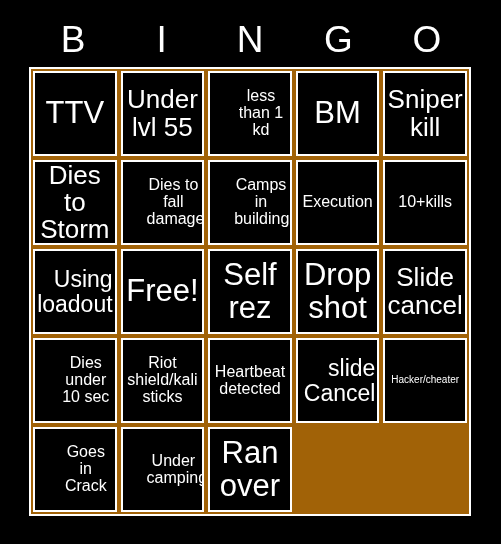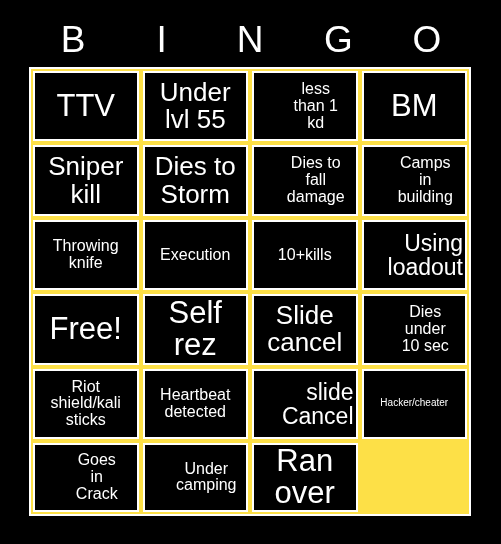--- a/index.html
+++ b/index.html
@@ -46,23 +46,23 @@
   
   #grid {
     position: absolute;
     left: 29px;
     top: 67px;
     width: 442px;
     height: 449px;
     border: 2px solid #ffffff;
     box-sizing: border-box;
     display: grid;
-    grid-template-columns: repeat(4, 1fr);
+    grid-template-columns: repeat(5, 1fr);
     grid-template-rows: repeat(5, 1fr);
-    background: #fde047;
+    background: #a16207;
   }
   .cell {
     position: relative;
     margin: 2px;
     border: 2px solid #ffffff;
     box-sizing: border-box;
     background: #000000;
     display: flex;
     align-items: center;
     justify-content: center;
@@ -129,40 +129,40 @@
         <span class="cell-text fs-m">Dies to
 fall
 damage</span>
       </div>
     <div class="cell">
         <span class="cell-text fs-m">Camps
 in
 building</span>
       </div>
     <div class="cell">
-        <span class="cell-text fs-s">Throwing
-knife</span>
-      </div>
-    <div class="cell">
         <span class="cell-text fs-s">Execution</span>
       </div>
 
     <div class="cell">
         <span class="cell-text fs-s">10+kills</span>
       </div>
     <div class="cell">
         <span class="cell-text fs-l">Using
 loadout</span>
       </div>
     <div class="cell">
         <span class="cell-text fs-xxl">Free!</span>
       </div>
     <div class="cell">
         <span class="cell-text fs-xxl">Self
 rez</span>
+      </div>
+    <div class="cell">
+        <span class="cell-text fs-xxl">Drop
+shot</span>
       </div>
 
     <div class="cell">
         <span class="cell-text fs-xl">Slide
 cancel</span>
       </div>
     <div class="cell">
         <span class="cell-text fs-m">Dies
 under
 10 sec</span>

